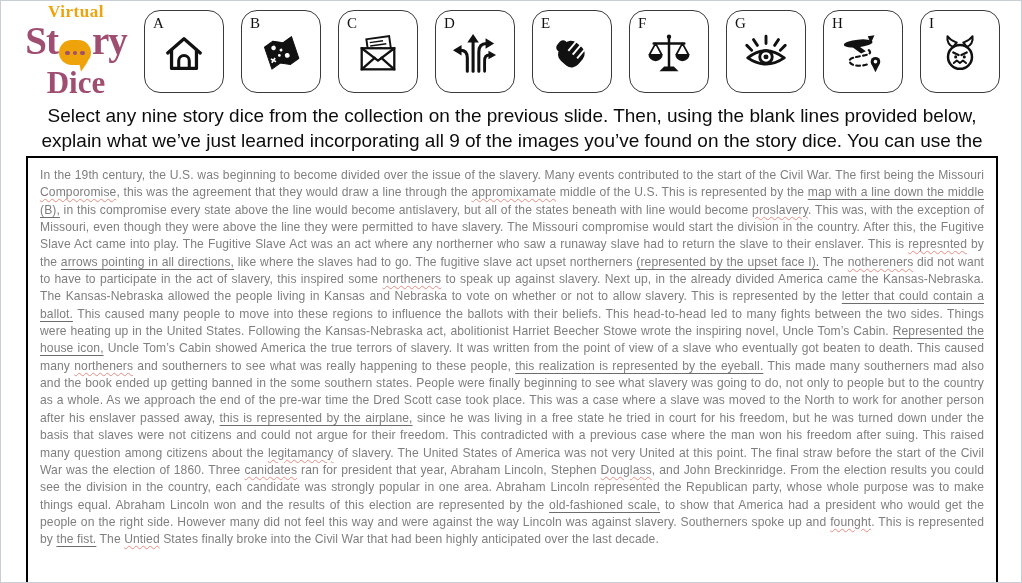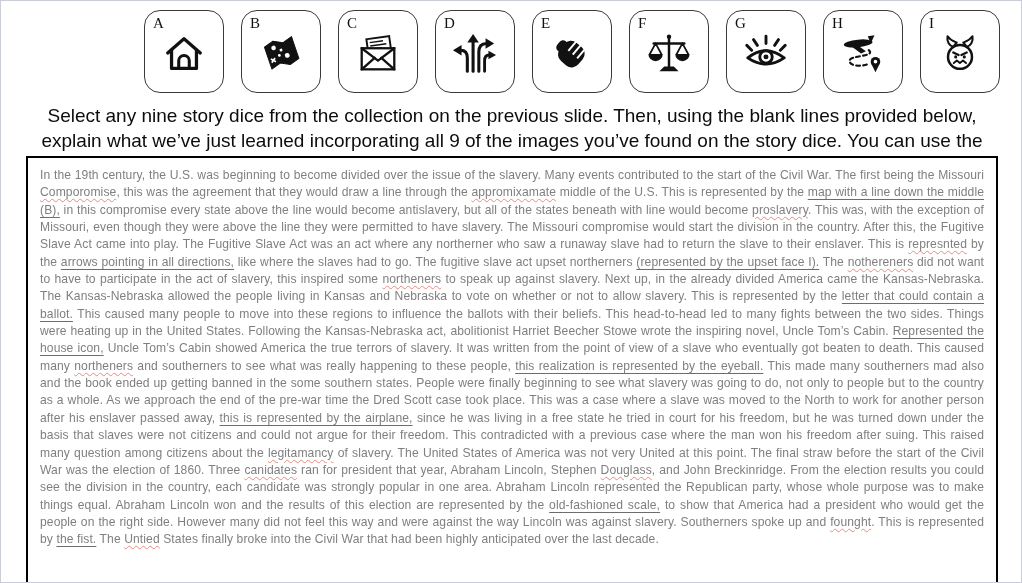--- a/index.html
+++ b/index.html
@@ -44,20 +44,29 @@
   .essay .u { text-decoration:underline; text-decoration-color:#6d6d6d;
               text-underline-offset:2.5px; text-decoration-thickness:1.2px; }
   .essay .m { text-decoration:underline wavy var(--squiggle); text-decoration-thickness:1px;
               text-underline-offset:2px; }
 </style>
 </head>
 <body>
 
 <div class="page">
 
+  <div class="logo">
+    <div class="logo-virtual">Virtual</div>
+    <div class="logo-story"><span>St</span><span class="bubble">
+          <i></i>
+          <i></i>
+          <i></i>
+        </span><span>ry</span></div>
+    <div class="logo-dice">Dice</div>
+  </div>
 
   <div class="dice-row" id="dice-row">
       <div class="die">
         <span class="die-letter">A</span>
         <span><svg width="46" height="46" viewBox="0 0 48 48">
    <path d="M7 23 L24 8 L41 23" stroke="#111" fill="none" stroke-linecap="round" stroke-linejoin="round" stroke-width="3.4"></path>
    <path d="M11 20 V39 H37 V20" stroke="#111" fill="none" stroke-linecap="round" stroke-linejoin="round" stroke-width="3.4"></path>
    <path d="M18.5 39 V31 a5.5 5.5 0 0 1 11 0 V39" stroke="#111" fill="none" stroke-linecap="round" stroke-linejoin="round" stroke-width="3.2"></path>
           </svg></span>
       </div>

